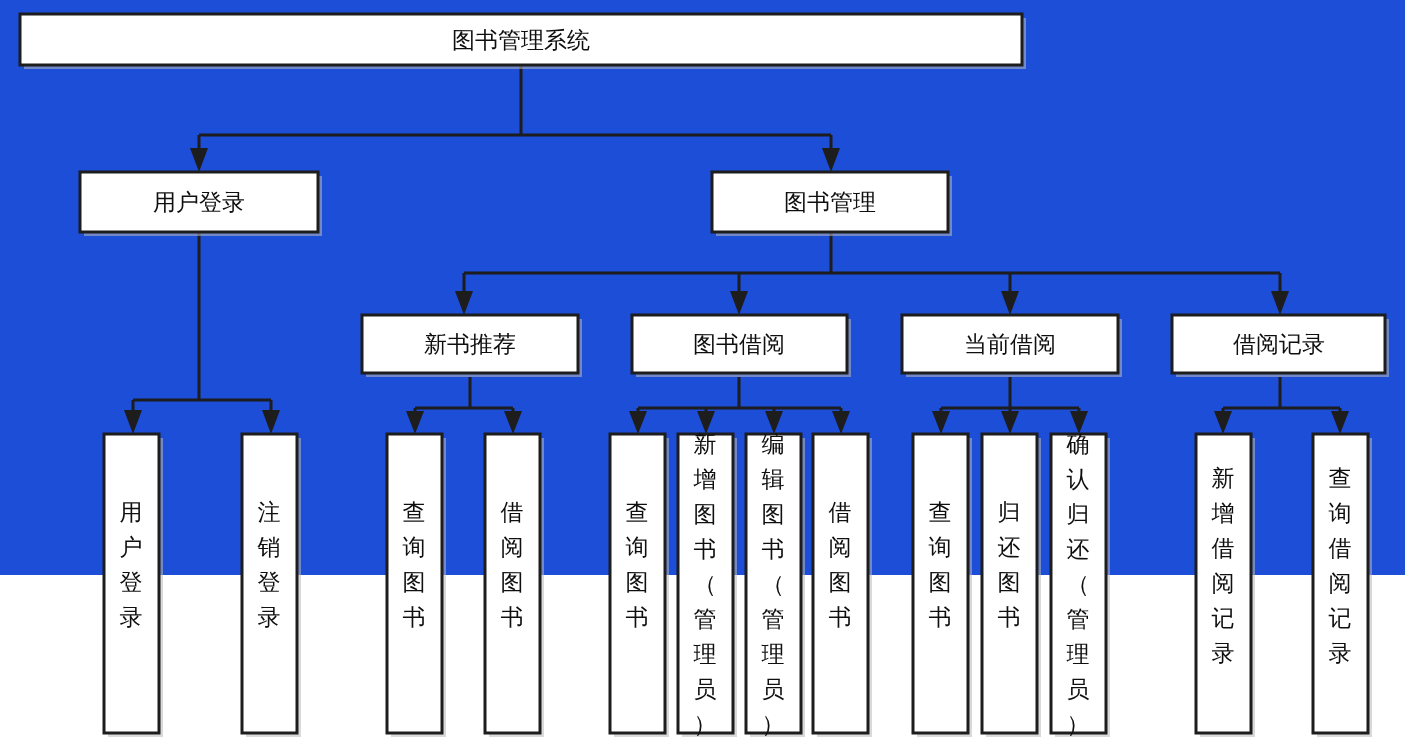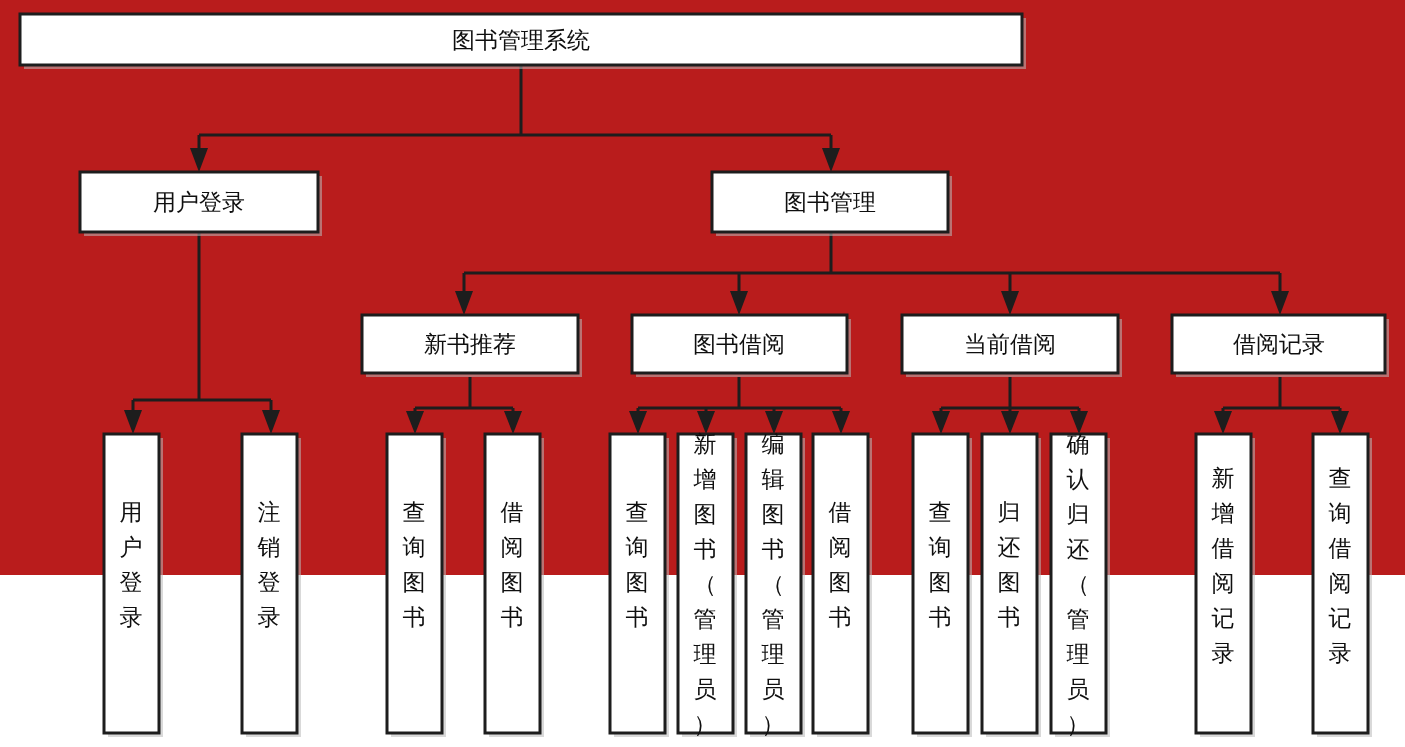--- a/index.html
+++ b/index.html
@@ -11,21 +11,21 @@
   body {
     width: 1405px;
     height: 747px;
     overflow: hidden;
     font-family: "DejaVu Sans", "Liberation Sans", sans-serif;
   }
   #diagram-root {
     position: relative;
     width: 1405px;
     height: 575px;
-    background: #b91c1c;
+    background: #1d4ed8;
   }
   svg#flow {
     position: absolute;
     left: 0;
     top: 0;
     width: 1405px;
     height: 747px;
     display: block;
   }
   .node-rect {

